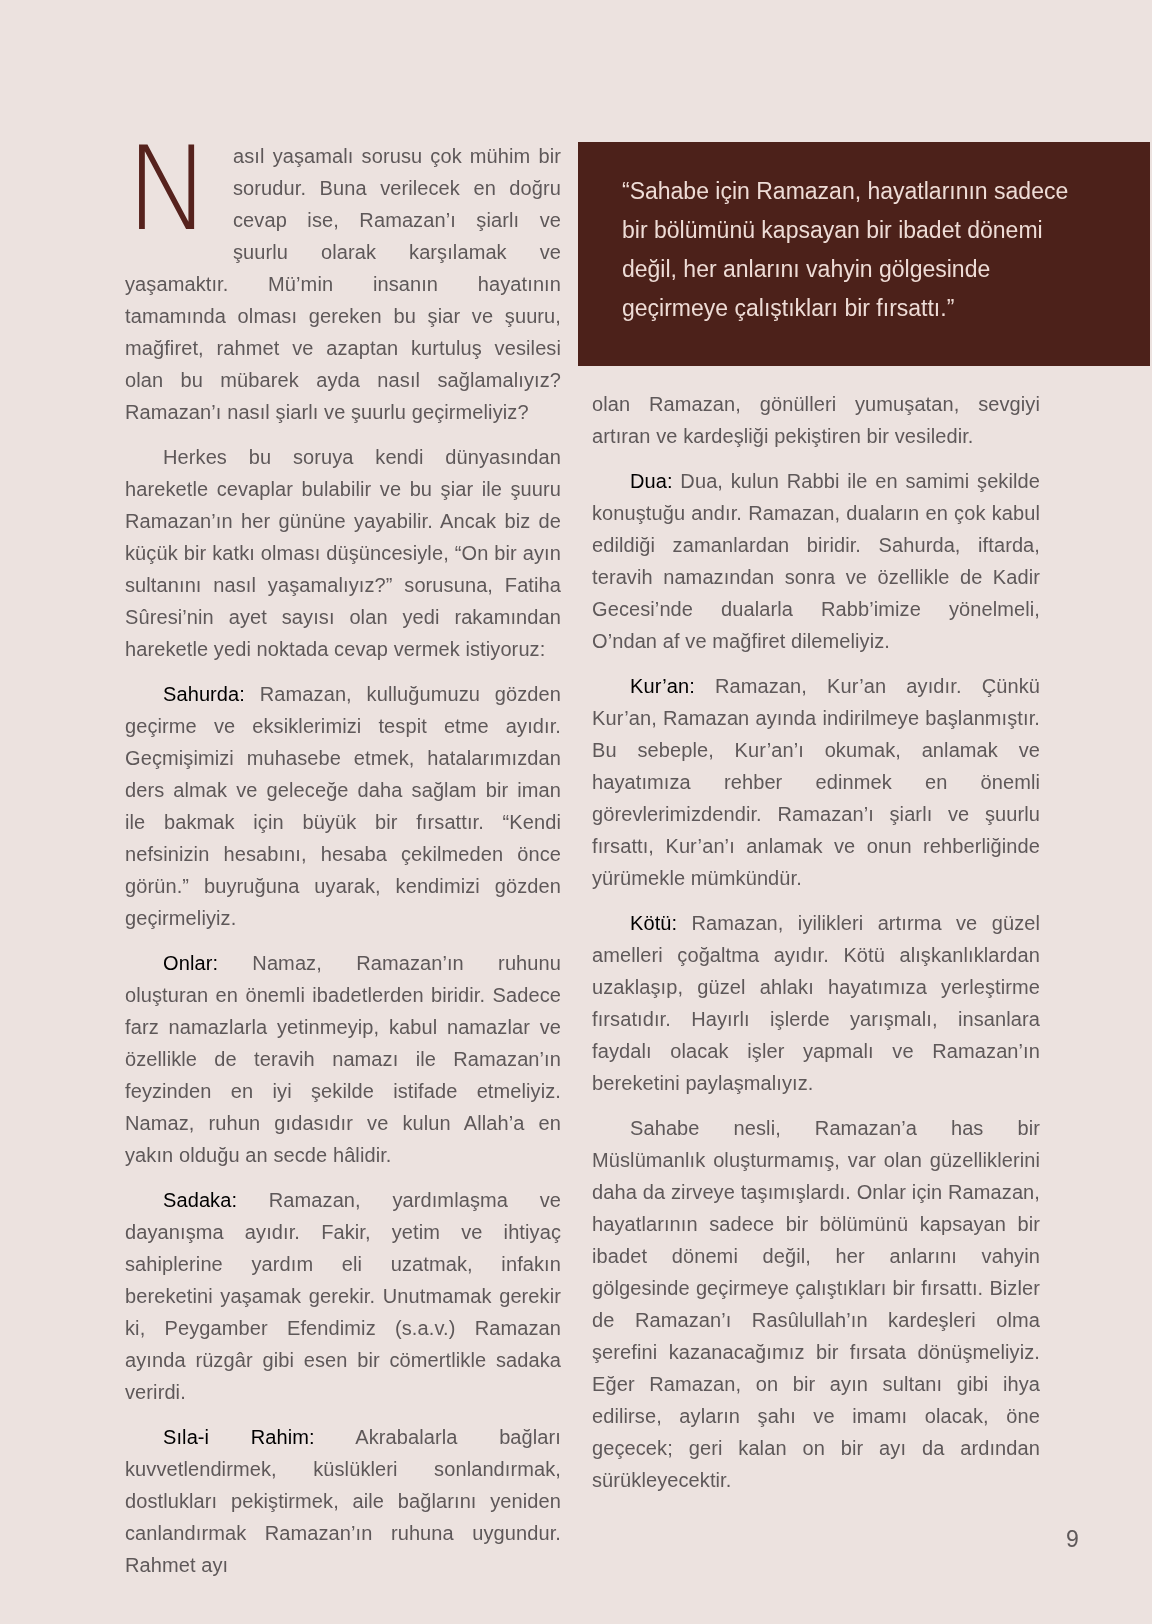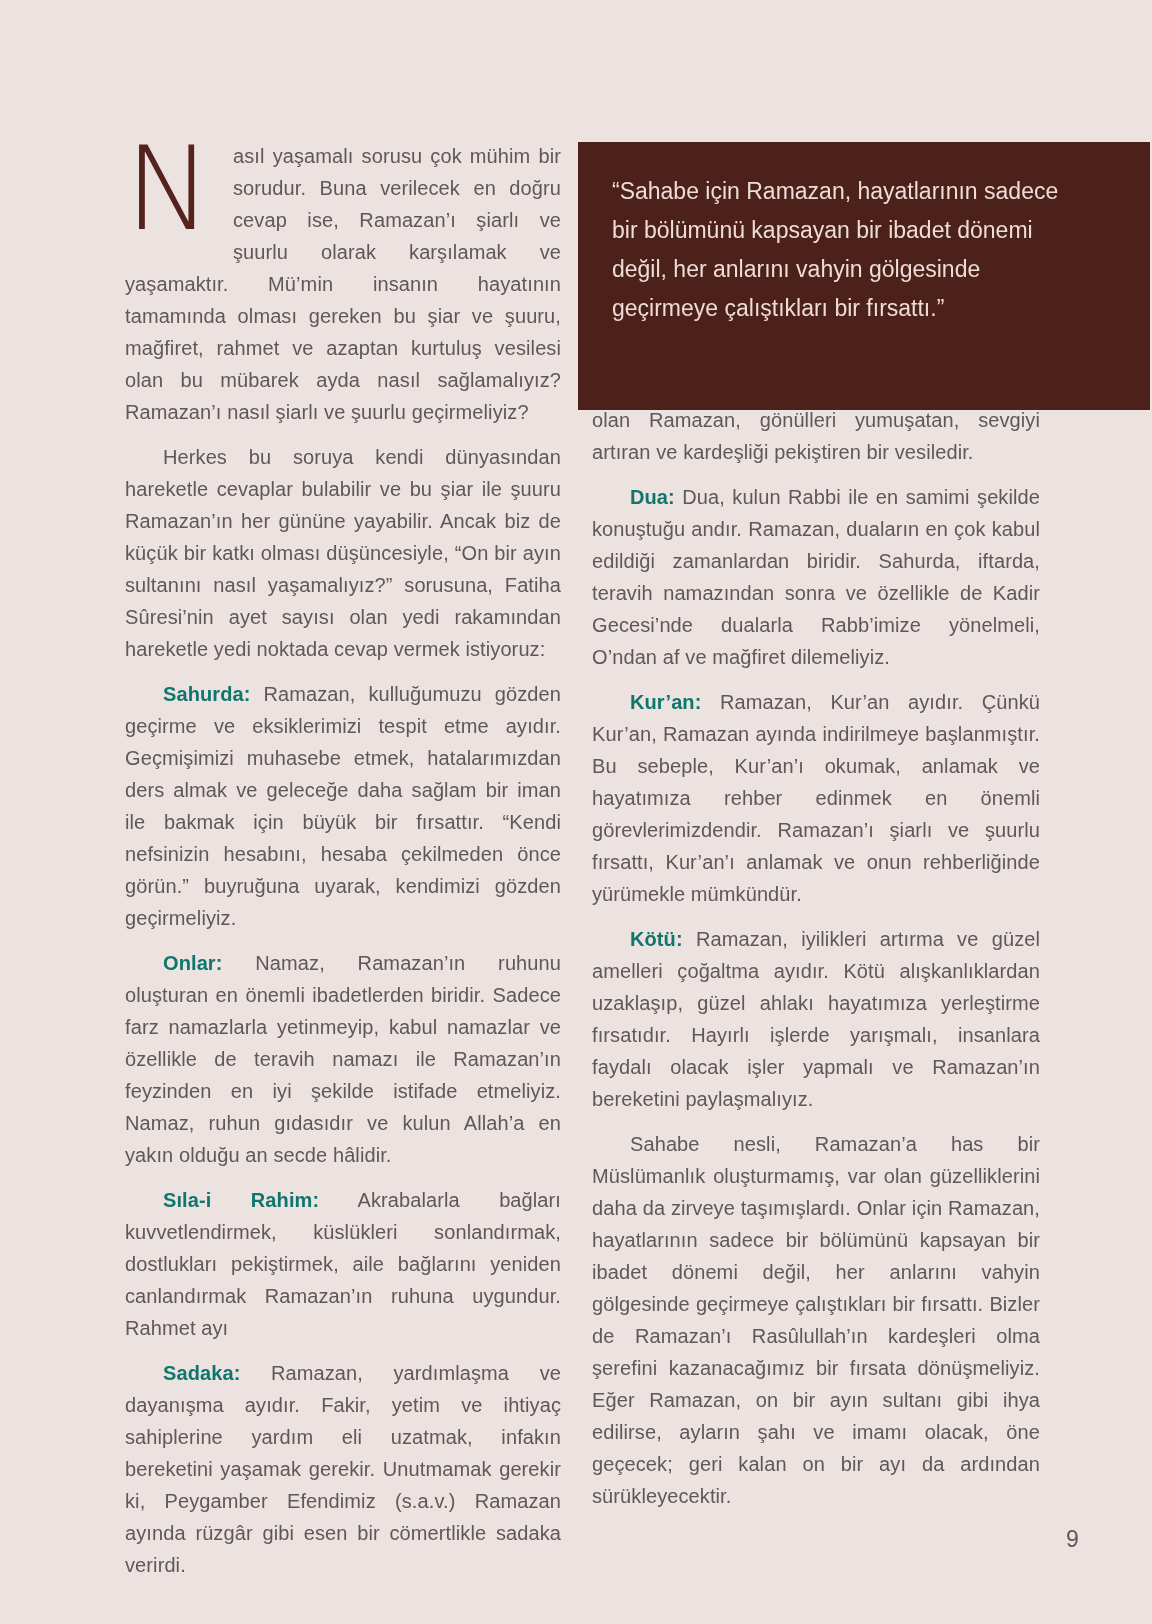--- a/index.html
+++ b/index.html
@@ -15,41 +15,42 @@
     position: absolute;
     text-align: justify;
     color: #5e5859;
     font-size: 20px;
     line-height: 32px;
     letter-spacing: 0.1px;
     font-weight: 300;
   }
   .col p { margin: 0 0 13px 0; }
   .col-left  { left: 125px; top: 140px; width: 436px; }
-  .col-right { left: 592px; top: 404px; width: 448px; }
+  .col-right { left: 592px; top: 388px; width: 448px; }
   .indent { text-indent: 38px; }
-  .lead { font-weight: bold; color: #0f766e; }
+  .lead { font-weight: normal; color: #000000; }
   .dropcap {
     float: left;
     width: 100px;
     font-family: "DejaVu Sans", sans-serif;
     font-weight: 200;
     font-size: 116px;
     line-height: 90px;
     margin: 4px 8px 4px 0;
     color: #56221d;
   }
   .quote-box {
     position: absolute;
     left: 578px;
     top: 142px;
     width: 572px;
-    height: 268px;
+    height: 224px;
     background: #4c211a;
     box-sizing: border-box;
+    padding-left: 10px;
   }
   .quote-text {
     padding: 30px 70px 0 34px;
     color: #eedcd6;
     font-size: 23px;
     line-height: 39px;
     font-weight: 300;
     text-align: left;
   }
   .page-number {
@@ -71,23 +72,23 @@
 
   <div class="col col-left">
     <p><span class="dropcap">N</span><span>asıl yaşamalı sorusu çok mühim bir sorudur. Buna verilecek en doğru cevap ise, Ramazan’ı şiarlı ve şuurlu olarak karşılamak ve yaşamaktır. Mü’min insanın hayatının tamamında olması gereken bu şiar ve şuuru, mağfiret, rahmet ve azaptan kurtuluş vesilesi olan bu mübarek ayda nasıl sağlamalıyız? Ramazan’ı nasıl şiarlı ve şuurlu geçirmeliyiz?</span></p>
 
     <p class="indent">Herkes bu soruya kendi dünyasından hareketle cevaplar bulabilir ve bu şiar ile şuuru Ramazan’ın her gününe yayabilir. Ancak biz de küçük bir katkı olması düşüncesiyle, “On bir ayın sultanını nasıl yaşamalıyız?” sorusuna, Fatiha Sûresi’nin ayet sayısı olan yedi rakamından hareketle yedi noktada cevap vermek istiyoruz:</p>
 
     <p class="indent"><span class="lead">Sahurda:</span><span> Ramazan, kulluğumuzu gözden geçirme ve eksiklerimizi tespit etme ayıdır. Geçmişimizi muhasebe etmek, hatalarımızdan ders almak ve geleceğe daha sağlam bir iman ile bakmak için büyük bir fırsattır. “Kendi nefsinizin hesabını, hesaba çekilmeden önce görün.” buyruğuna uyarak, kendimizi gözden geçirmeliyiz.</span></p>
 
     <p class="indent"><span class="lead">Onlar:</span><span> Namaz, Ramazan’ın ruhunu oluşturan en önemli ibadetlerden biridir. Sadece farz namazlarla yetinmeyip, kabul namazlar ve özellikle de teravih namazı ile Ramazan’ın feyzinden en iyi şekilde istifade etmeliyiz. Namaz, ruhun gıdasıdır ve kulun Allah’a en yakın olduğu an secde hâlidir.</span></p>
 
+    <p class="indent"><span class="lead">Sadaka:</span><span> Ramazan, yardımlaşma ve dayanışma ayıdır. Fakir, yetim ve ihtiyaç sahiplerine yardım eli uzatmak, infakın bereketini yaşamak gerekir. Unutmamak gerekir ki, Peygamber Efendimiz (s.a.v.) Ramazan ayında rüzgâr gibi esen bir cömertlikle sadaka verirdi.</span></p>
+
     <p class="indent"><span class="lead">Sıla-i Rahim:</span><span> Akrabalarla bağları kuvvetlendirmek, küslükleri sonlandırmak, dostlukları pekiştirmek, aile bağlarını yeniden canlandırmak Ramazan’ın ruhuna uygundur. Rahmet ayı</span></p>
-
-    <p class="indent"><span class="lead">Sadaka:</span><span> Ramazan, yardımlaşma ve dayanışma ayıdır. Fakir, yetim ve ihtiyaç sahiplerine yardım eli uzatmak, infakın bereketini yaşamak gerekir. Unutmamak gerekir ki, Peygamber Efendimiz (s.a.v.) Ramazan ayında rüzgâr gibi esen bir cömertlikle sadaka verirdi.</span></p>
   </div>
 
   <div class="col col-right">
     <p>olan Ramazan, gönülleri yumuşatan, sevgiyi artıran ve kardeşliği pekiştiren bir vesiledir.</p>
 
     <p class="indent"><span class="lead">Dua:</span><span> Dua, kulun Rabbi ile en samimi şekilde konuştuğu andır. Ramazan, duaların en çok kabul edildiği zamanlardan biridir. Sahurda, iftarda, teravih namazından sonra ve özellikle de Kadir Gecesi’nde dualarla Rabb’imize yönelmeli, O’ndan af ve mağfiret dilemeliyiz.</span></p>
 
     <p class="indent"><span class="lead">Kur’an:</span><span> Ramazan, Kur’an ayıdır. Çünkü Kur’an, Ramazan ayında indirilmeye başlanmıştır. Bu sebeple, Kur’an’ı okumak, anlamak ve hayatımıza rehber edinmek en önemli görevlerimizdendir. Ramazan’ı şiarlı ve şuurlu fırsattı, Kur’an’ı anlamak ve onun rehberliğinde yürümekle mümkündür.</span></p>
 
     <p class="indent"><span class="lead">Kötü:</span><span> Ramazan, iyilikleri artırma ve güzel amelleri çoğaltma ayıdır. Kötü alışkanlıklardan uzaklaşıp, güzel ahlakı hayatımıza yerleştirme fırsatıdır. Hayırlı işlerde yarışmalı, insanlara faydalı olacak işler yapmalı ve Ramazan’ın bereketini paylaşmalıyız.</span></p>

